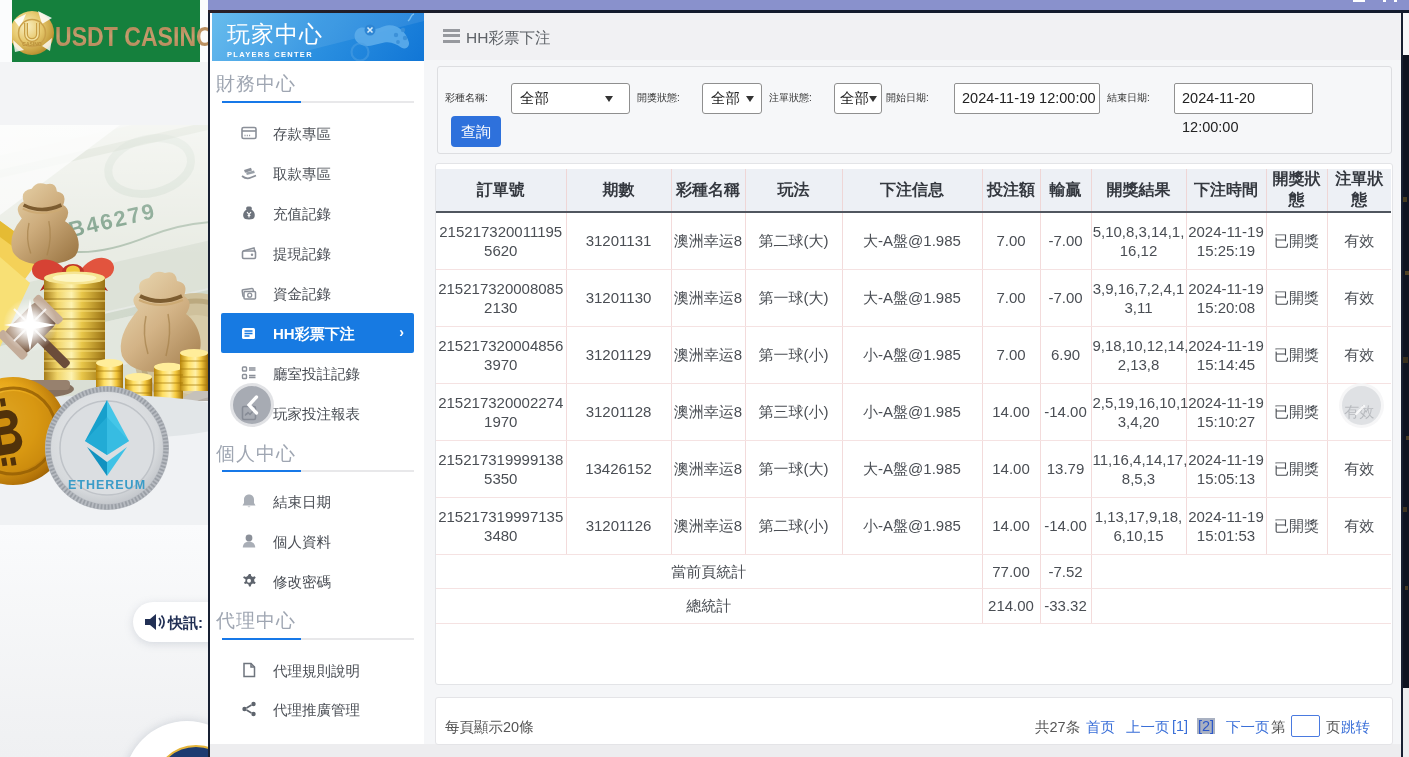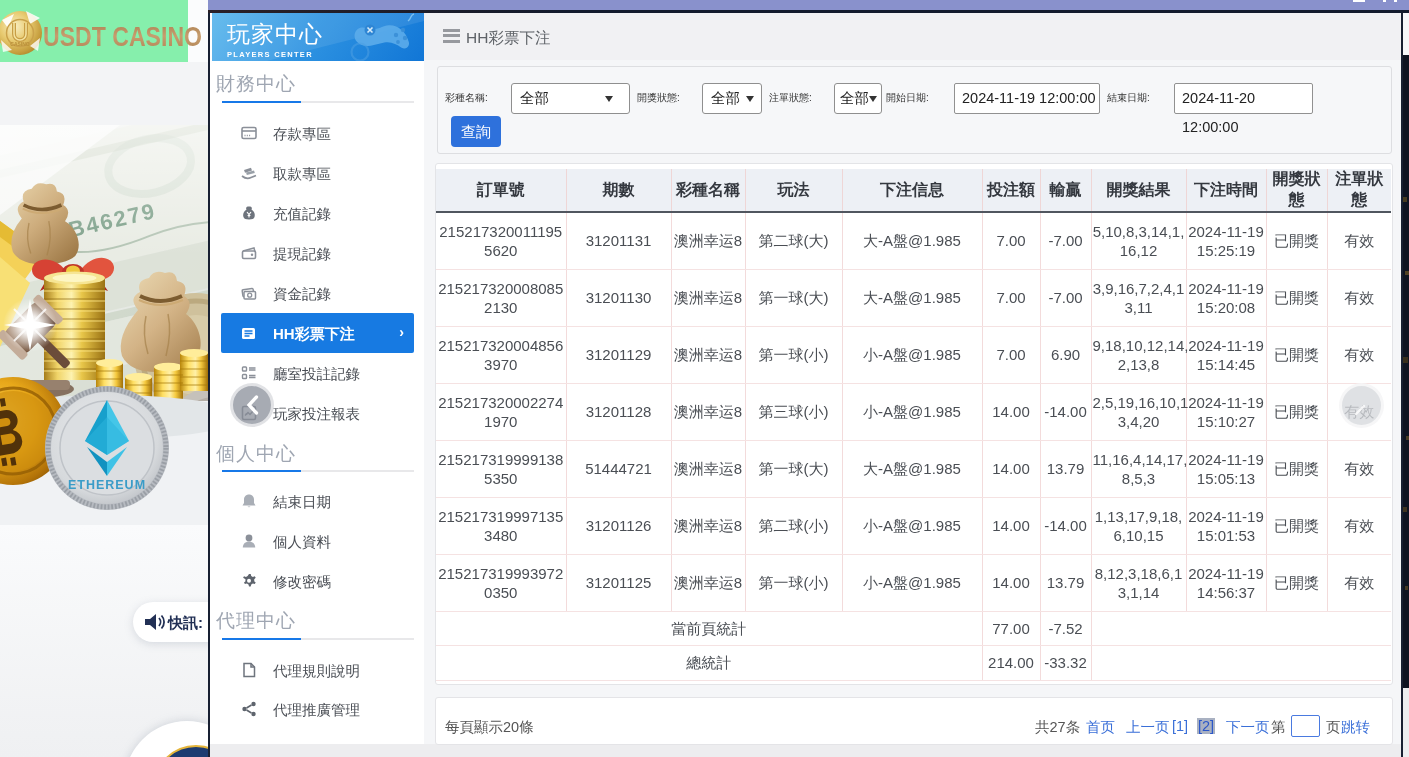--- a/index.html
+++ b/index.html
@@ -1,20 +1,20 @@
 <!DOCTYPE html>
 <html><head><meta charset="utf-8"><title>p</title>
 <style>
 *{margin:0;padding:0;box-sizing:border-box}
 html,body{width:1409px;height:757px;overflow:hidden}
 body{position:relative;font-family:"Liberation Sans",sans-serif;background:#fff}
 .abs{position:absolute}
 
 #lpage{left:0;top:0;width:208px;height:757px;background:#fbfcfd}
-#lhead{left:0;top:0;width:188px;height:62px;background:#86efac}
+#lhead{left:12px;top:0;width:188px;height:62px;background:#15803d}
 #lstrip{left:0;top:62px;width:208px;height:63px;background:#f3f4f6}
 #lbelow{left:0;top:525px;width:208px;height:232px;background:linear-gradient(#fafbfc,#eff0f2)}
 #pill{left:133px;top:602px;width:80px;height:40px;background:#fff;border-radius:20px 0 0 20px;box-shadow:0 2px 8px rgba(120,130,150,.25)}
 #pill .t{position:absolute;left:35px;top:12px;font-size:15px;font-weight:bold;color:#223055}
 #bigcirc-w{left:124px;top:721px;width:126px;height:126px;border-radius:50%;background:#fff;box-shadow:0 0 10px rgba(150,160,175,.4)}
 #bigcirc-n{left:153px;top:745px;width:86px;height:86px;border-radius:50%;background:#1d3b70;border:2px solid #e5b53a}
 
 #purple{left:208px;top:0;width:1201px;height:10px;background:#8991cc}
 #tline{left:208px;top:10px;width:1201px;height:3px;background:linear-gradient(90deg,#2a2026,#131b2d 30%)}
 #bleft{left:208px;top:13px;width:2px;height:744px;background:#182032}
@@ -528,54 +528,41 @@
         <td>小-A盤@1.985</td>
         <td>14.00</td>
         <td>-14.00</td>
         <td>2,5,19,16,10,1<br>3,4,20</td>
         <td>2024-11-19<br>15:10:27</td>
         <td>已開獎</td>
         <td>有效</td>
       </tr>
 <tr>
         <td>215217319999138<br>5350</td>
-        <td>51444721</td>
+        <td>13426152</td>
         <td>澳洲幸运8</td>
         <td>第一球(大)</td>
         <td>大-A盤@1.985</td>
         <td>14.00</td>
         <td>13.79</td>
         <td>11,16,4,14,17,<br>8,5,3</td>
         <td>2024-11-19<br>15:05:13</td>
         <td>已開獎</td>
         <td>有效</td>
       </tr>
 <tr>
         <td>215217319997135<br>3480</td>
         <td>31201126</td>
         <td>澳洲幸运8</td>
         <td>第二球(小)</td>
         <td>小-A盤@1.985</td>
         <td>14.00</td>
         <td>-14.00</td>
         <td>1,13,17,9,18,<br>6,10,15</td>
         <td>2024-11-19<br>15:01:53</td>
-        <td>已開獎</td>
-        <td>有效</td>
-      </tr>
-<tr>
-        <td>215217319993972<br>0350</td>
-        <td>31201125</td>
-        <td>澳洲幸运8</td>
-        <td>第一球(小)</td>
-        <td>小-A盤@1.985</td>
-        <td>14.00</td>
-        <td>13.79</td>
-        <td>8,12,3,18,6,1<br>3,1,14</td>
-        <td>2024-11-19<br>14:56:37</td>
         <td>已開獎</td>
         <td>有效</td>
       </tr>
 <tr class="sum">
         <td colspan="5" style="border-right:1px solid #f3dbdb">當前頁統計</td>
         <td>77.00</td>
         <td>-7.52</td>
         <td colspan="4" class="nb"></td>
       </tr>
 <tr class="sum">

